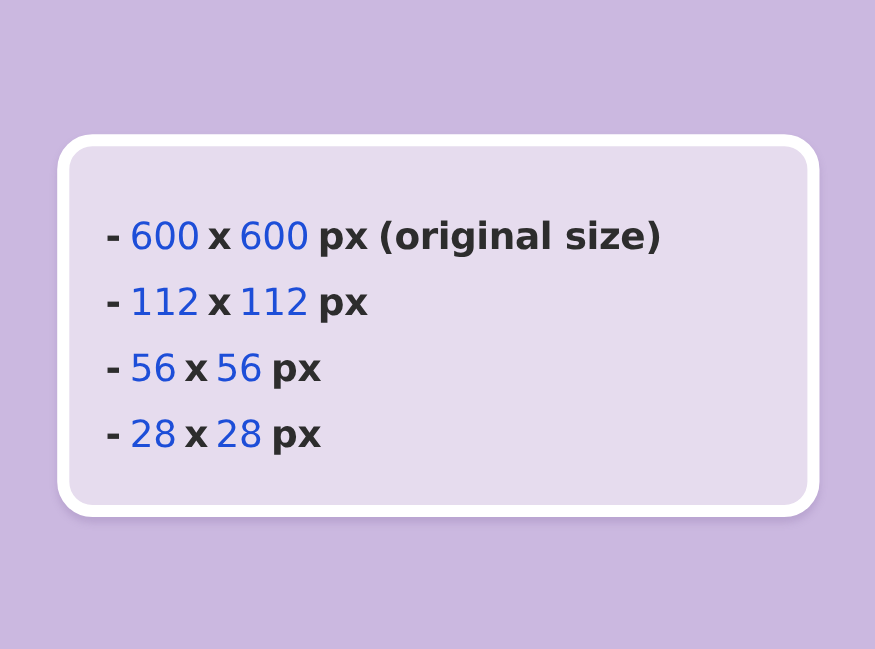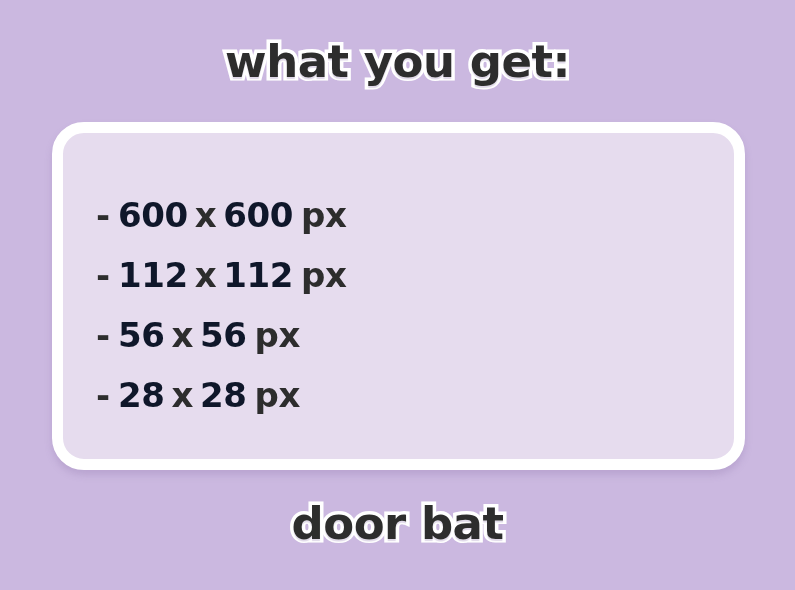--- a/index.html
+++ b/index.html
@@ -97,22 +97,22 @@
   }
 
   .bullet {
     display: inline-block;
     width: 22px;
     color: #2d2d2d;
     font-weight: 700;
   }
 
   .num {
-    color: #0f172a;
-    font-weight: 700;
+    color: #1d4ed8;
+    font-weight: 400;
   }
 
   .sep {
     color: #2d2d2d;
     font-weight: 700;
     padding: 0 7px;
   }
 
   .unit {
     color: #2d2d2d;
@@ -125,32 +125,32 @@
     color: #2d2d2d;
     font-weight: 700;
     padding-left: 9px;
   }
 </style>
 </head>
 <body>
 
 <div class="poster">
 
-  <div class="sticker-text" id="title-text">what you get:</div>
 
   <div class="card">
     <div class="card-inner">
       <ul class="spec-list">
 
         <li class="spec-item">
           <span class="bullet">-</span>
           <span class="num">600</span>
           <span class="sep">x</span>
           <span class="num">600</span>
           <span class="unit">px</span>
+          <span class="note">(original size)</span>
         </li>
 
         <li class="spec-item">
           <span class="bullet">-</span>
           <span class="num">112</span>
           <span class="sep">x</span>
           <span class="num">112</span>
           <span class="unit">px</span>
           <span class="note"></span>
         </li>
@@ -170,15 +170,14 @@
           <span class="sep">x</span>
           <span class="num">28</span>
           <span class="unit">px</span>
           <span class="note"></span>
         </li>
 
       </ul>
     </div>
   </div>
 
-  <div class="sticker-text" id="footer-text">door bat</div>
 
 </div>
 
 </body></html>

